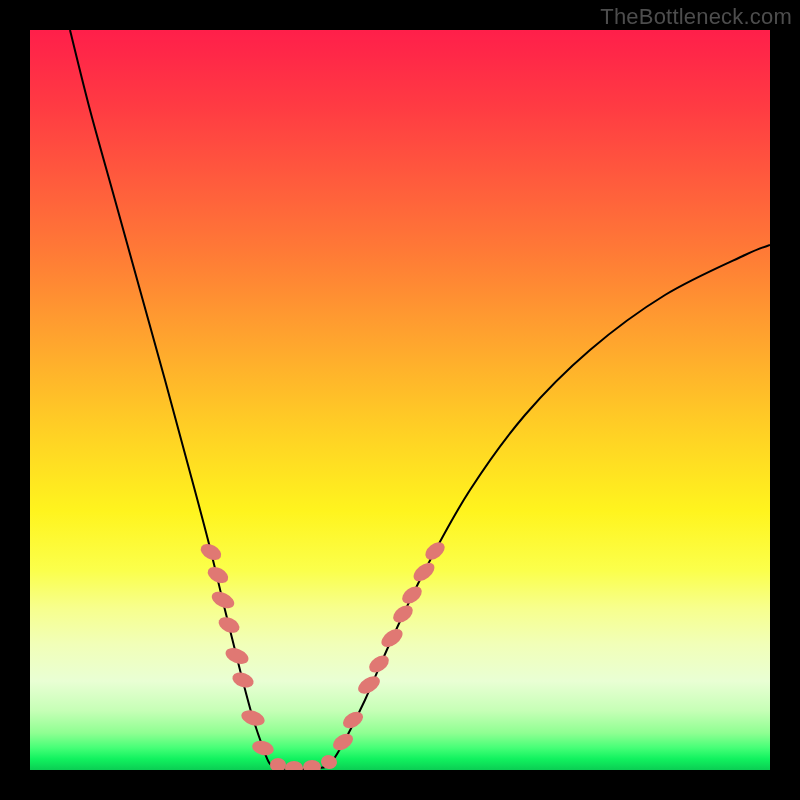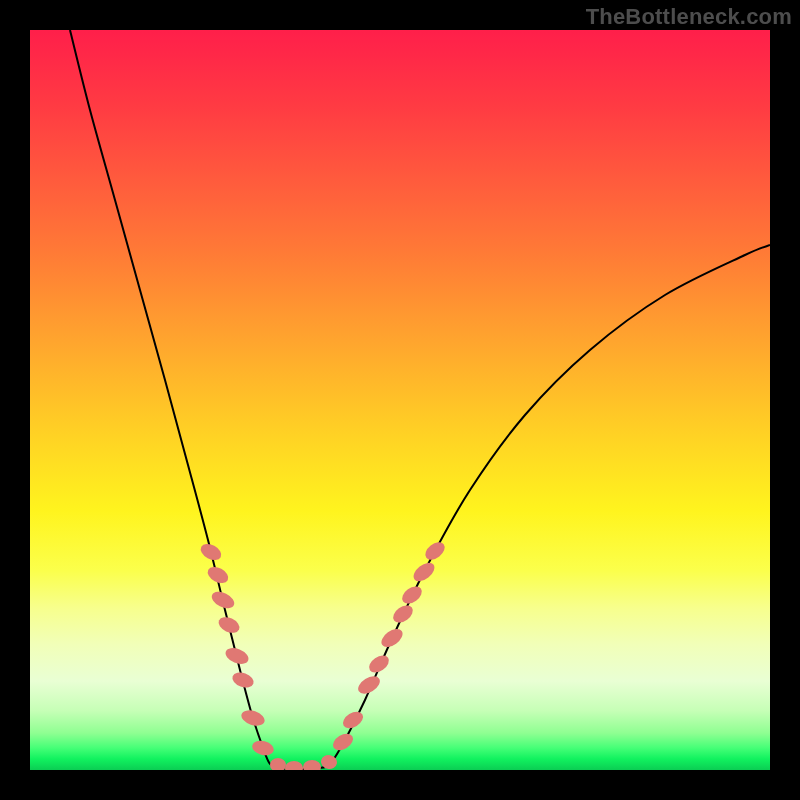--- a/index.html
+++ b/index.html
@@ -42,21 +42,21 @@
       #46ff77 97%,
       #11f25f 98.5%,
       #0bcd53 100%);
   }
   .watermark {
     position: absolute;
     top: 4px;
     right: 8px;
     color: #4d4d4d;
     font-size: 22px;
-    font-weight: 700;
+    font-weight: 400;
     letter-spacing: 0.2px;
     user-select: none;
   }
   svg.curve {
     position: absolute;
     left: 0;
     top: 0;
     width: 740px;
     height: 740px;
   }

